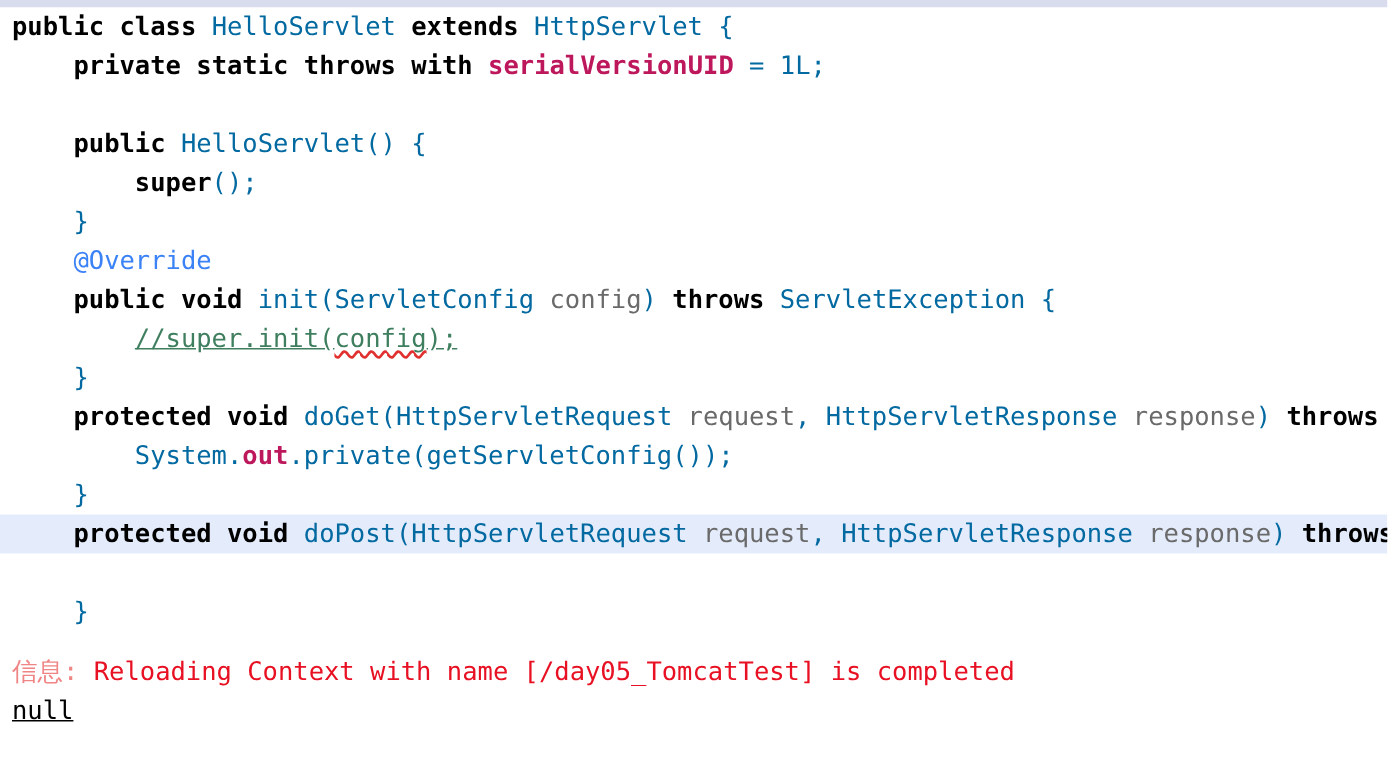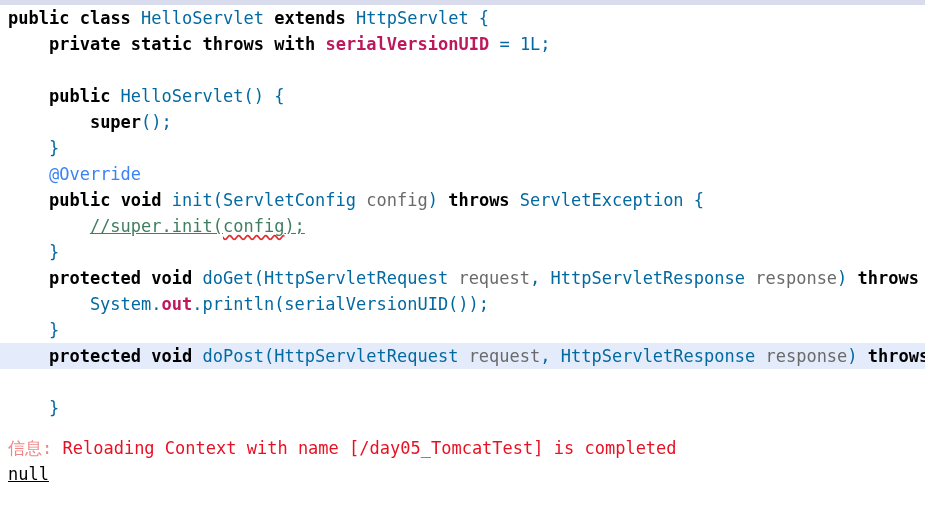--- a/index.html
+++ b/index.html
@@ -103,21 +103,21 @@
       <div class="line"><span class="plain">    </span><span class="kw">private</span><span class="plain"> </span><span class="kw">static</span><span class="plain"> </span><span class="kw">throws</span><span class="plain"> </span><span class="kw">with</span><span class="plain"> </span><span class="field">serialVersionUID</span><span class="plain"> = 1L;</span></div>
       <div class="line">&nbsp;</div>
       <div class="line"><span class="plain">    </span><span class="kw">public</span><span class="plain"> HelloServlet() {</span></div>
       <div class="line"><span class="plain">        </span><span class="kw">super</span><span class="plain">();</span></div>
       <div class="line"><span class="plain">    }</span></div>
       <div class="line"><span class="plain">    </span><span class="anno">@Override</span></div>
       <div class="line"><span class="plain">    </span><span class="kw">public</span><span class="plain"> </span><span class="kw">void</span><span class="plain"> init(ServletConfig </span><span class="param">config</span><span class="plain">) </span><span class="kw">throws</span><span class="plain"> ServletException {</span></div>
       <div class="line"><span class="plain">        </span><span class="comment">//super.init(</span><span class="squiggle">config</span><span class="comment">);</span></div>
       <div class="line"><span class="plain">    }</span></div>
       <div class="line"><span class="plain">    </span><span class="kw">protected</span><span class="plain"> </span><span class="kw">void</span><span class="plain"> doGet(HttpServletRequest </span><span class="param">request</span><span class="plain">, HttpServletResponse </span><span class="param">response</span><span class="plain">) </span><span class="kw">throws</span><span class="plain"> ServletException, IOException {</span></div>
-      <div class="line"><span class="plain">        System.</span><span class="field">out</span><span class="plain">.println(serialVersionUID());</span></div>
+      <div class="line"><span class="plain">        System.</span><span class="field">out</span><span class="plain">.private(getServletConfig());</span></div>
       <div class="line"><span class="plain">    }</span></div>
       <div class="line current"><span class="plain">    </span><span class="kw">protected</span><span class="plain"> </span><span class="kw">void</span><span class="plain"> doPost(HttpServletRequest </span><span class="param">request</span><span class="plain">, HttpServletResponse </span><span class="param">response</span><span class="plain">) </span><span class="kw">throws</span></div>
       <div class="line">&nbsp;</div>
       <div class="line"><span class="plain">    }</span></div>
     </div>
 
   <div class="console">
       <div class="line"><span class="log-tag">信息: </span><span class="log-red">Reloading Context with name [/day05_TomcatTest] is completed</span></div>
       <div class="line"><span class="log-black">null</span></div>
     </div>

